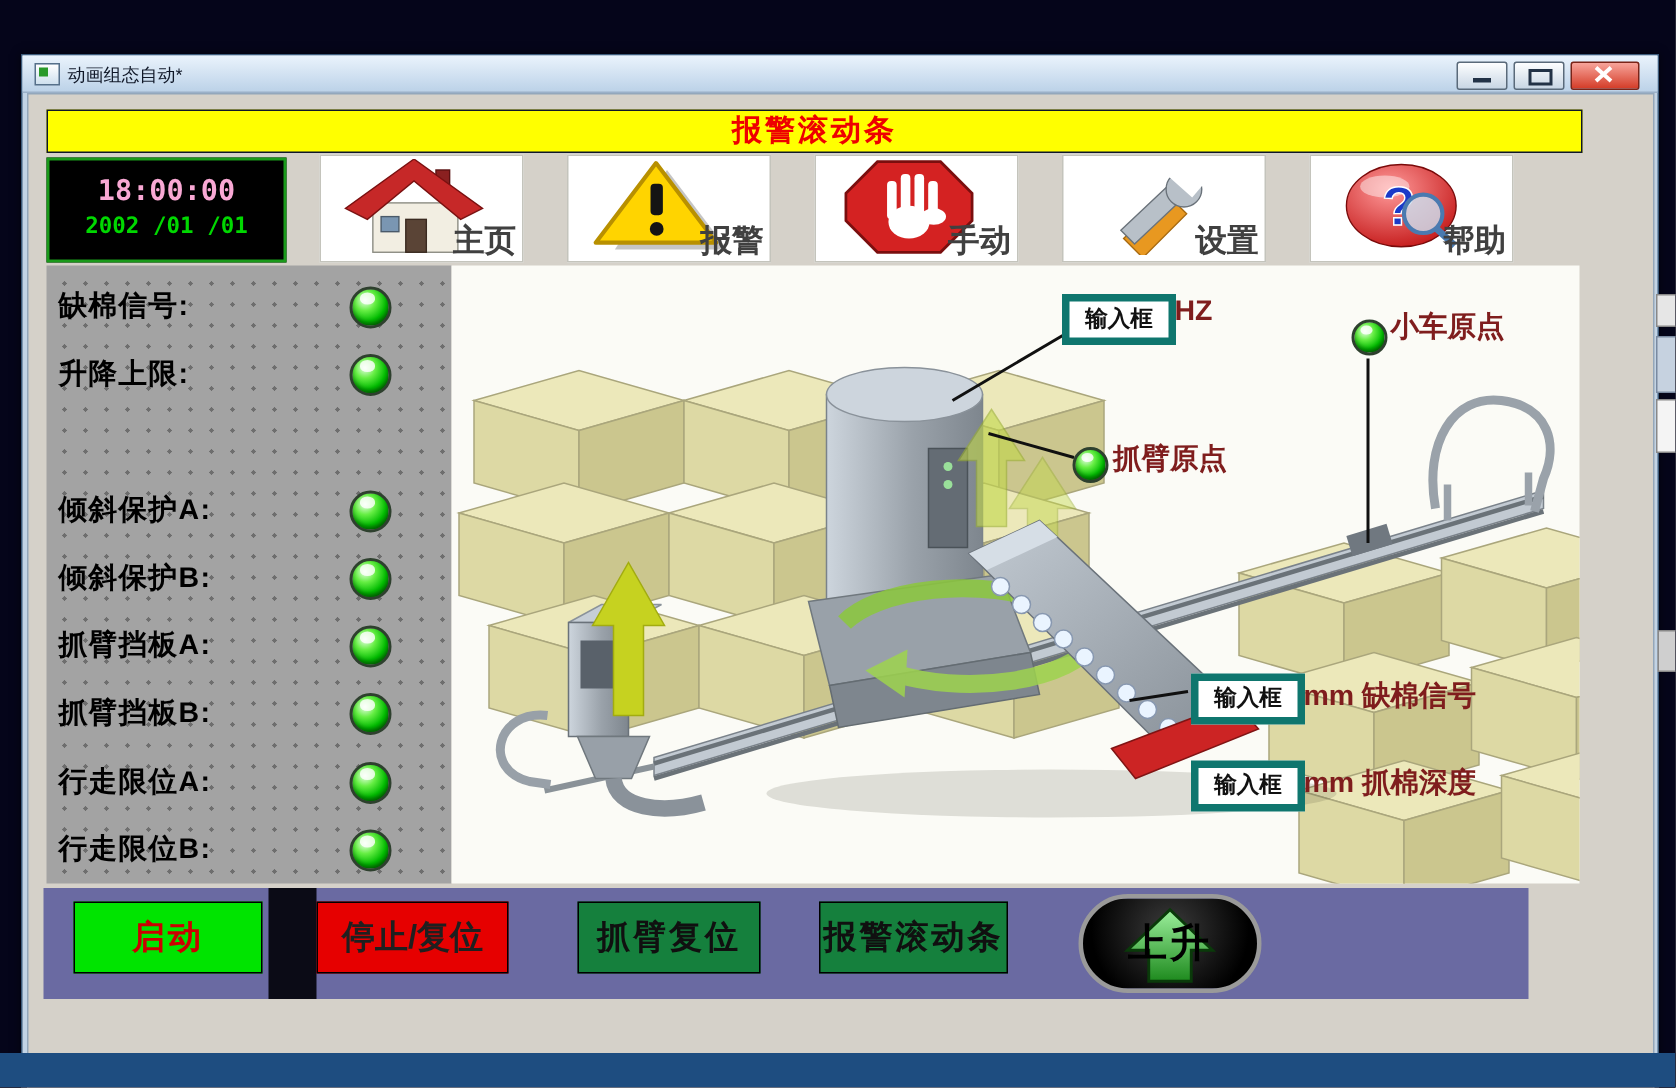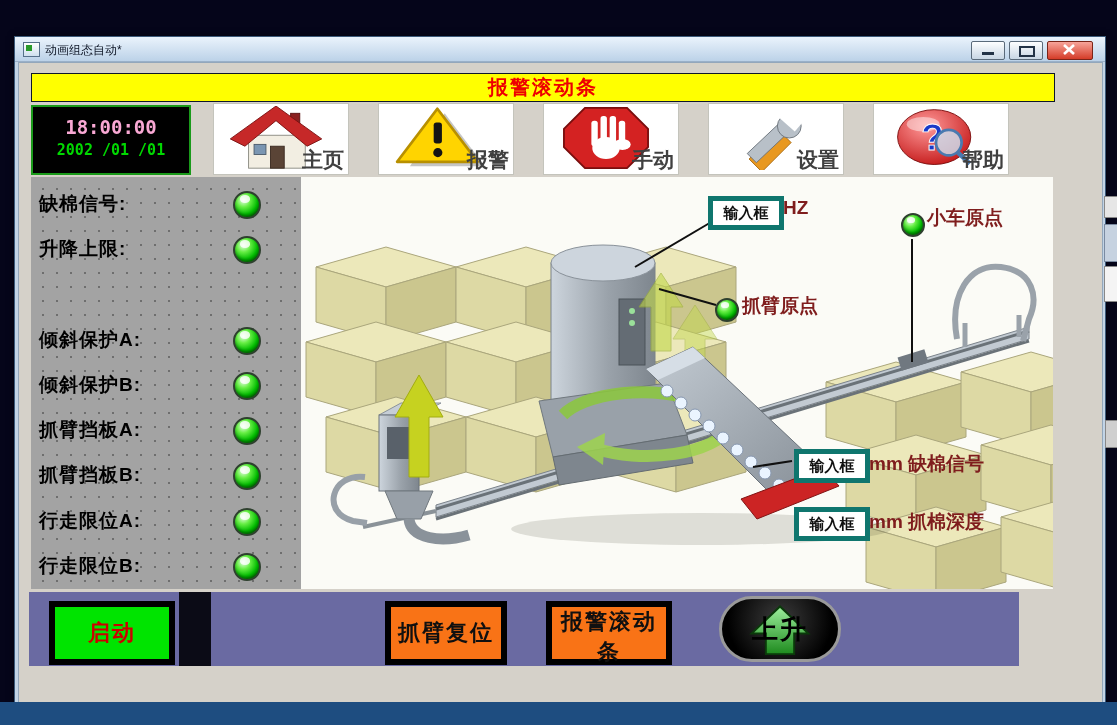--- a/index.html
+++ b/index.html
@@ -55,25 +55,25 @@
   .led20{width:20px;height:20px;}
 
   .main{position:absolute;left:286px;top:140px;width:752px;height:412px;background:#fbfbf6;}
   .machine{position:absolute;left:0;top:0;width:752px;height:412px;}
   .ann-box{position:absolute;width:66px;height:24px;background:#fff;border:5px solid #0f766e;
            font-size:15px;font-weight:bold;color:#111;text-align:center;line-height:24px;cursor:text;}
   .ann-label{position:absolute;font-size:19px;font-weight:bold;color:#7f1d1d;white-space:nowrap;}
 
   .control-bar{position:absolute;left:14px;top:555px;width:990px;height:74px;background:#6a6aa2;}
   .bar-sep{position:absolute;left:150px;top:0;width:32px;height:74px;background:#0b0b16;}
-  .ctl{position:absolute;top:9px;height:64px;border:6px solid #000000;font-weight:bold;font-size:22px;
+  .ctl{position:absolute;top:9px;height:48px;border:1px solid #000000;font-weight:bold;font-size:22px;
        font-family:inherit;cursor:pointer;padding:0;letter-spacing:2px;}
   .ctl.start{background:#00e400;color:#cc0000;}
   .ctl.stop{background:#e60000;color:#1f1f1f;letter-spacing:0;}
-  .ctl.orange{background:#f97316;color:#101010;}
+  .ctl.orange{background:#15803d;color:#101010;}
   .ctl.updown{top:4px;height:66px;background:radial-gradient(circle at 50% 35%, #3c3c3c, #000 75%);
               border:3px solid #9a9a9a;border-radius:33px;}
   .ud-svg{position:absolute;left:50%;top:50%;transform:translate(-50%,-50%);}
   .ud-label{position:absolute;left:50%;top:50%;transform:translate(-50%,-50%);
             font-size:26px;font-weight:bold;color:#000;letter-spacing:2px;}
 
   .frag{position:absolute;}
 </style>
 </head>
 <body>
@@ -328,20 +328,21 @@
       <div class="ann-box" style="left:493px;top:272px">输入框</div>
       <span class="ann-label" style="left:568px;top:274px">mm 缺棉信号</span>
 
       <div class="ann-box" style="left:493px;top:330px">输入框</div>
       <span class="ann-label" style="left:568px;top:332px">mm 抓棉深度</span>
     </div>
 
     <div class="control-bar">
       <div class="bar-sep"></div>
       <button class="ctl start" style="left:20px;width:126px"><span>启动</span></button>
+      <button class="ctl stop" style="left:182px;width:128px"><span>停止/复位</span></button>
       <button class="ctl orange" style="left:356px;width:122px"><span>抓臂复位</span></button>
       <button class="ctl orange" style="left:517px;width:126px"><span>报警滚动条</span></button>
 
       <button class="ctl updown" style="left:690px;width:122px">
         <svg class="ud-svg" width="100" height="58" viewBox="0 0 120 90">
           <defs>
               <linearGradient id="upG" x1="0" y1="0" x2="0" y2="1">
             <stop offset="0" stop-color="#9df09d"></stop>
                 <stop offset="1" stop-color="#1e8a1e"></stop>
           </linearGradient>

